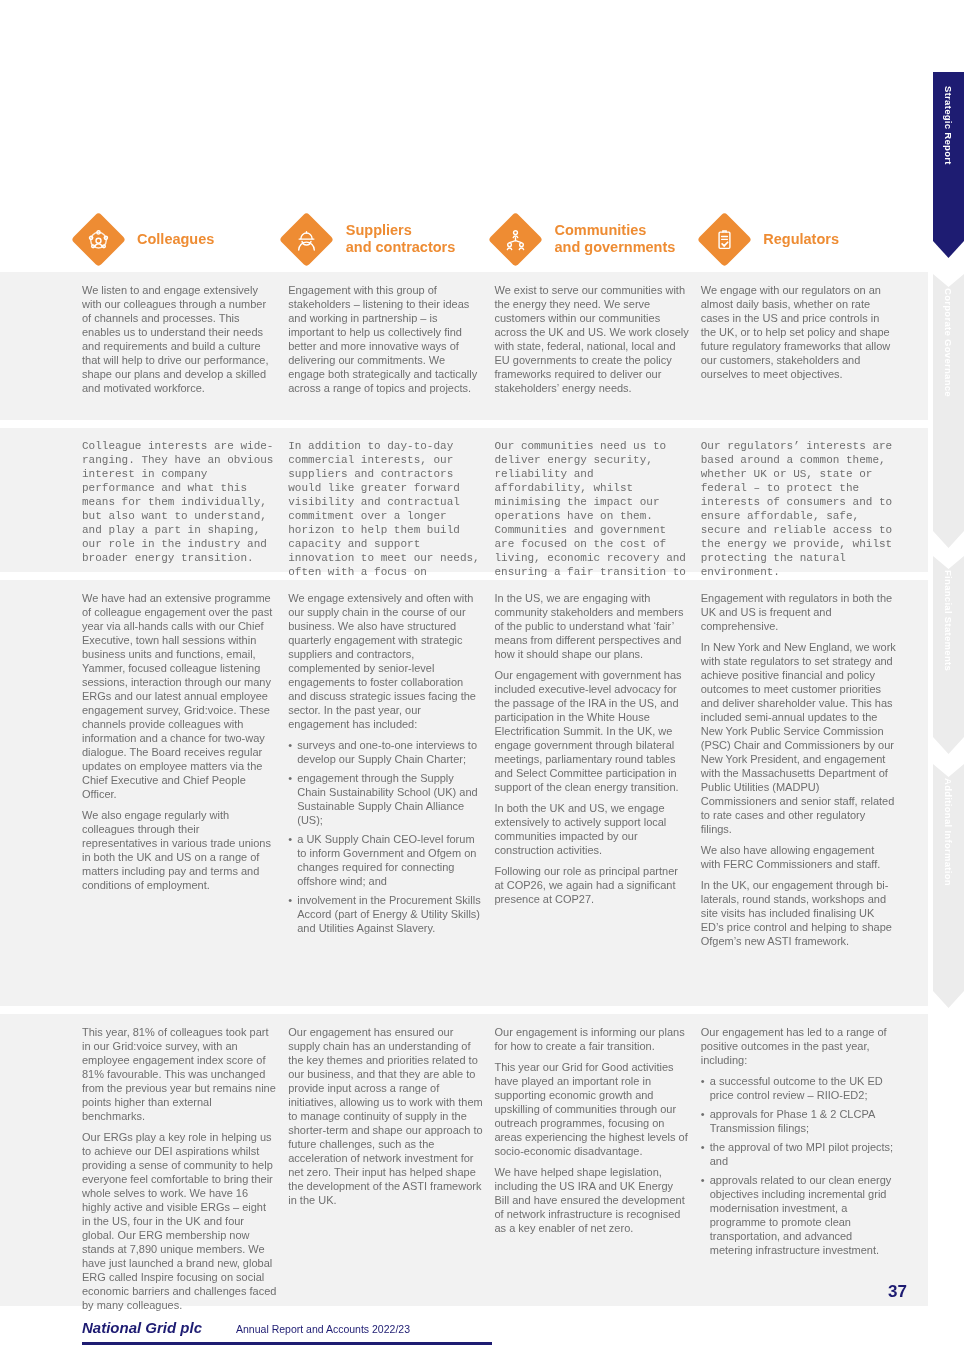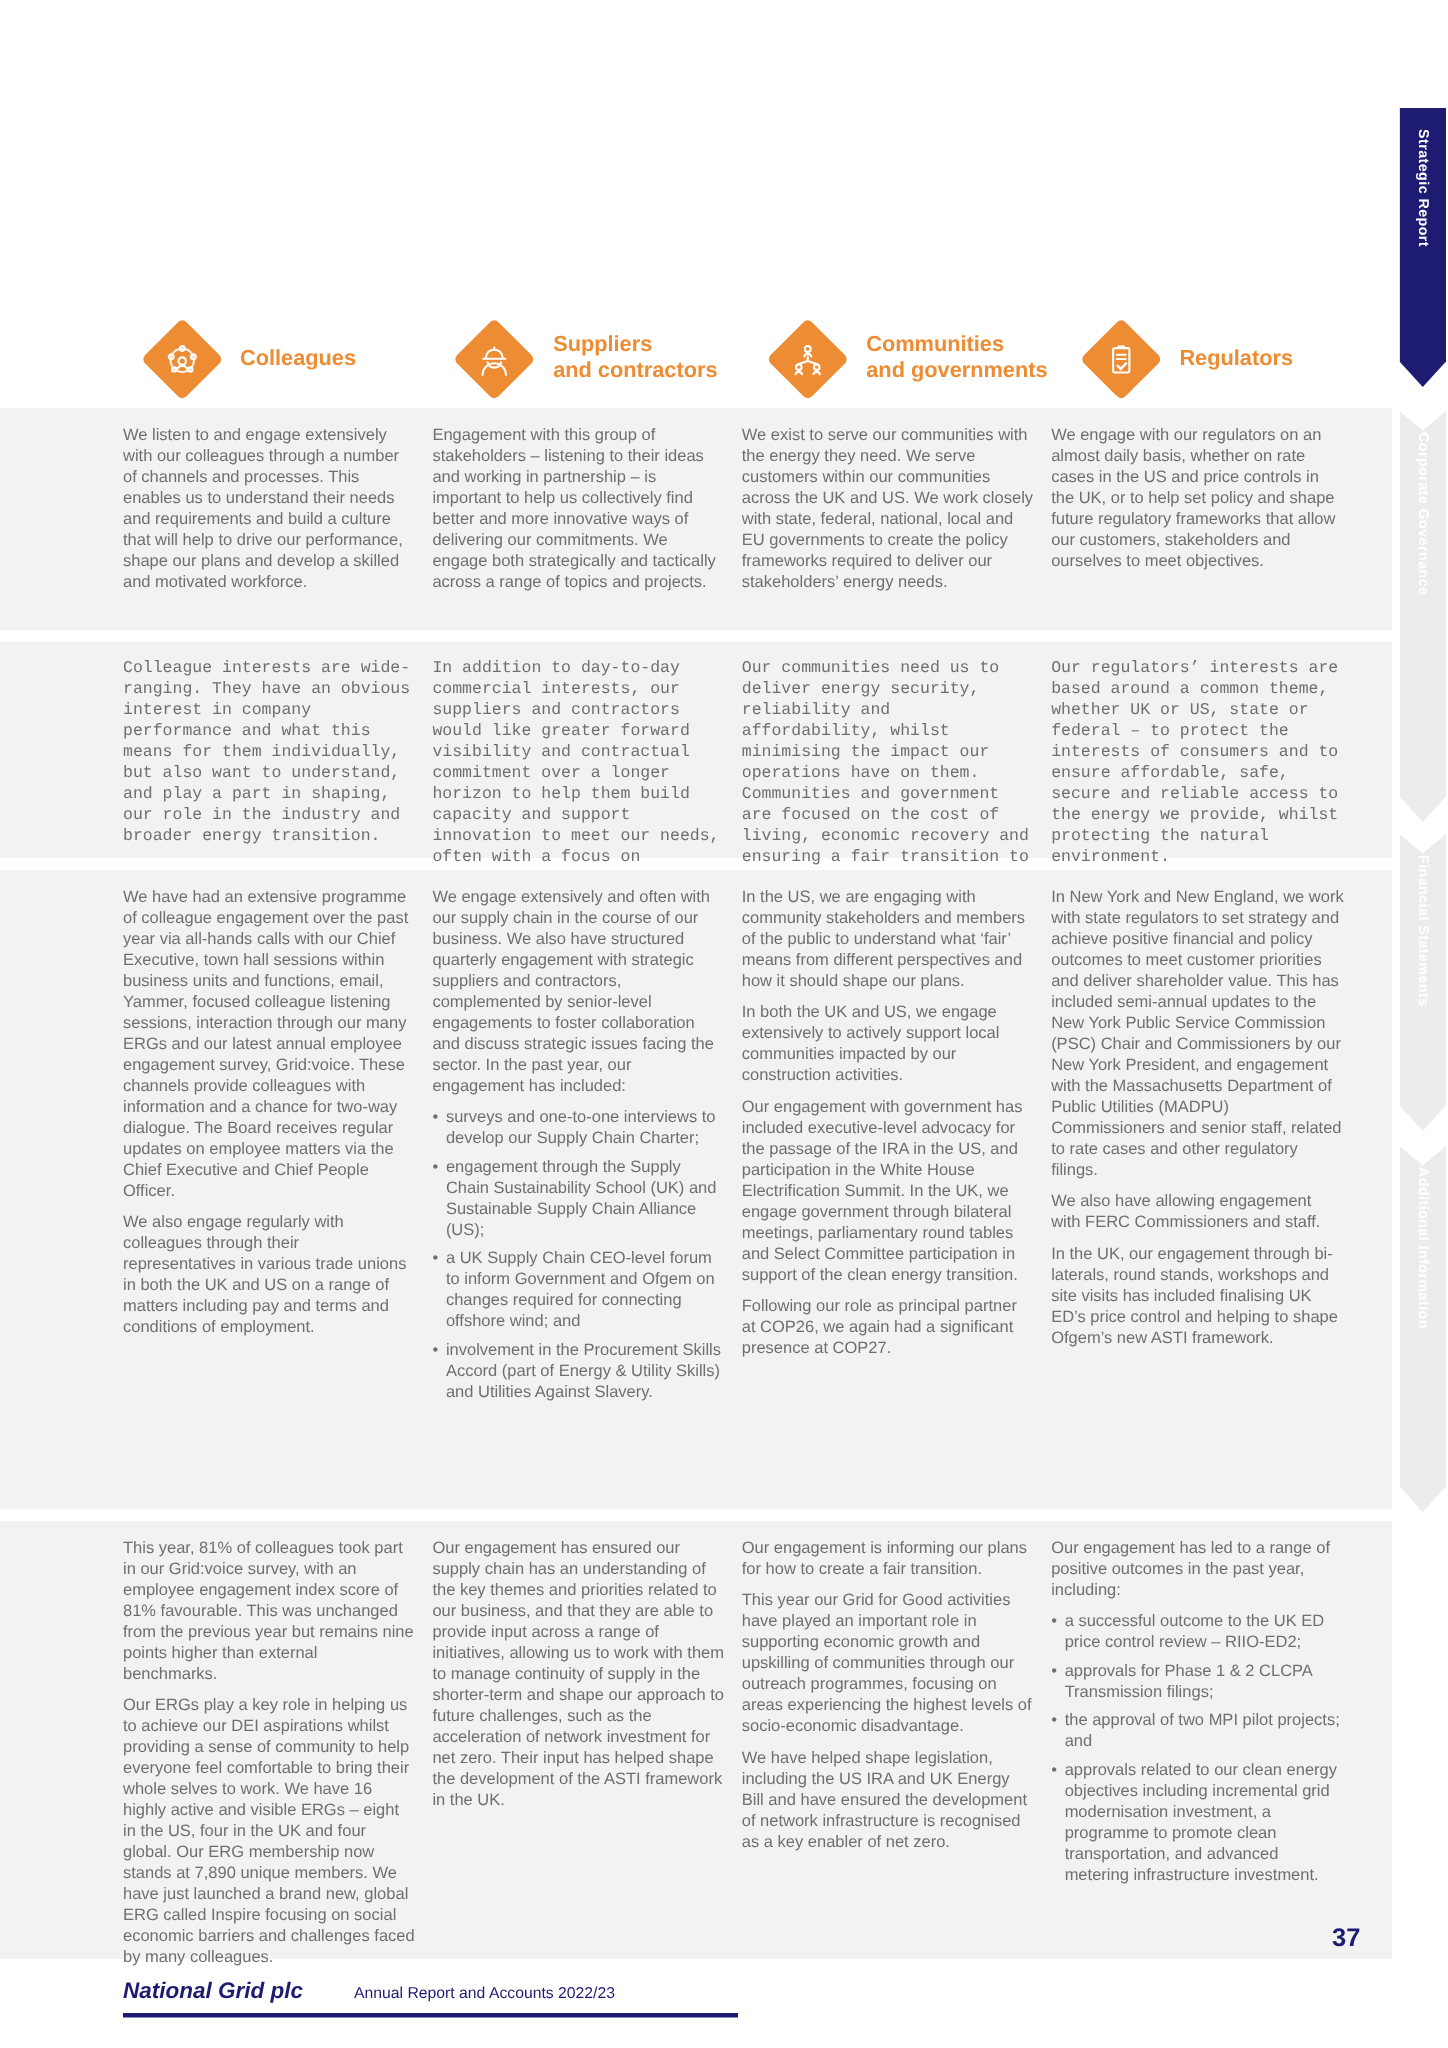--- a/index.html
+++ b/index.html
@@ -1,21 +1,21 @@
 <!DOCTYPE html>
 <html><head>
 <meta charset="utf-8">
 <style>
   * { margin:0; padding:0; box-sizing:border-box; }
   html,body { background:#ffffff; }
   body { font-family: "Liberation Sans", "DejaVu Sans", sans-serif; }
   .page { position:relative; width:965px; height:1365px; background:#ffffff; overflow:hidden; }
 
   
-  .header-grid { position:absolute; top:204px; left:93px; width:822px; height:70px;
+  .header-grid { position:absolute; top:204px; left:70px; width:822px; height:70px;
                  display:grid; grid-template-columns:repeat(4,1fr); column-gap:13px; }
   .hcell { display:flex; align-items:center; gap:11px; }
   .diamond-wrap { width:56px; height:56px; flex:0 0 56px; display:flex; align-items:center; justify-content:center; }
   .diamond { width:39px; height:39px; background:#ee8c33; border-radius:4px; transform:rotate(45deg);
              display:flex; align-items:center; justify-content:center; }
   .diamond svg { transform:rotate(-45deg); display:block; }
   .htitle { color:#ee8c33; font-weight:bold; font-size:14.5px; line-height:17px; }
   .title-line { display:block; }
   .title-line:empty { display:none; }
 
@@ -192,25 +192,26 @@
             <span class="dot">•</span>
             <span class="btext">a UK Supply Chain CEO-level forum to inform Government and Ofgem on changes required for connecting offshore wind; and</span>
           </div>
           <div class="bullet">
             <span class="dot">•</span>
             <span class="btext">involvement in the Procurement Skills Accord (part of Energy &amp; Utility Skills) and Utilities Against Slavery.</span>
           </div>
         </div>
       <div class="cell">
           <p class="para">In the US, we are engaging with community stakeholders and members of the public to understand what ‘fair’ means from different perspectives and how it should shape our plans.</p>
+          <p class="para">Our engagement with government has included executive-level advocacy for the passage of the IRA in the US, and participation in the White House Electrification Summit. In the UK, we engage government through bilateral meetings, parliamentary round tables and Select Committee participation in support of the clean energy transition.</p>
           <p class="para">In both the UK and US, we engage extensively to actively support local communities impacted by our construction activities.</p>
-          <p class="para">Our engagement with government has included executive-level advocacy for the passage of the IRA in the US, and participation in the White House Electrification Summit. In the UK, we engage government through bilateral meetings, parliamentary round tables and Select Committee participation in support of the clean energy transition.</p>
           <p class="para">Following our role as principal partner at COP26, we again had a significant presence at COP27.</p>
         </div>
       <div class="cell">
+          <p class="para">Engagement with regulators in both the UK and US is frequent and comprehensive.</p>
           <p class="para">In New York and New England, we work with state regulators to set strategy and achieve positive financial and policy outcomes to meet customer priorities and deliver shareholder value. This has included semi-annual updates to the New York Public Service Commission (PSC) Chair and Commissioners by our New York President, and engagement with the Massachusetts Department of Public Utilities (MADPU) Commissioners and senior staff, related to rate cases and other regulatory filings.</p>
           <p class="para">We also have allowing engagement with FERC Commissioners and staff.</p>
           <p class="para">In the UK, our engagement through bi-laterals, round stands, workshops and site visits has included finalising UK ED’s price control and helping to shape Ofgem’s new ASTI framework.</p>
         </div>
     </div>
   </div>
 
   <div class="band band4">
     <div class="bgrid">
       <div class="cell">

